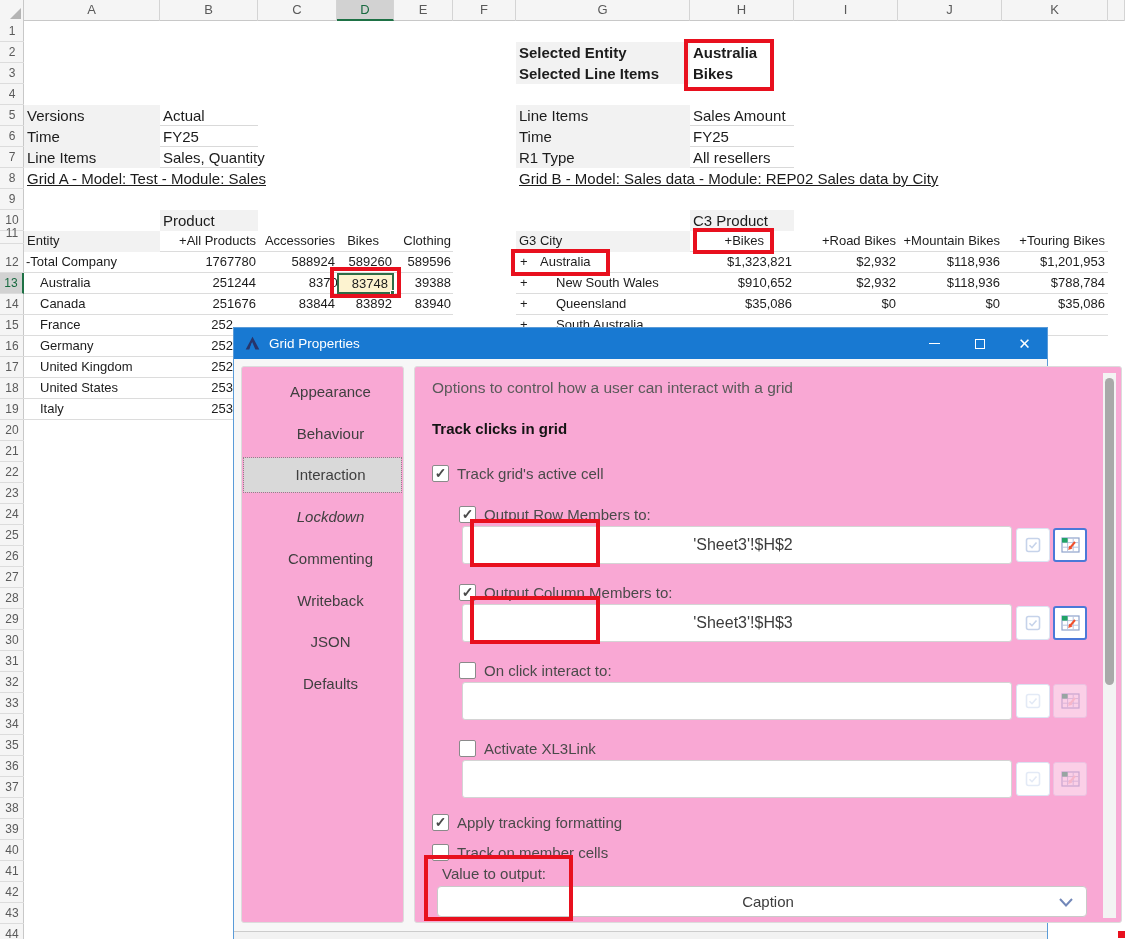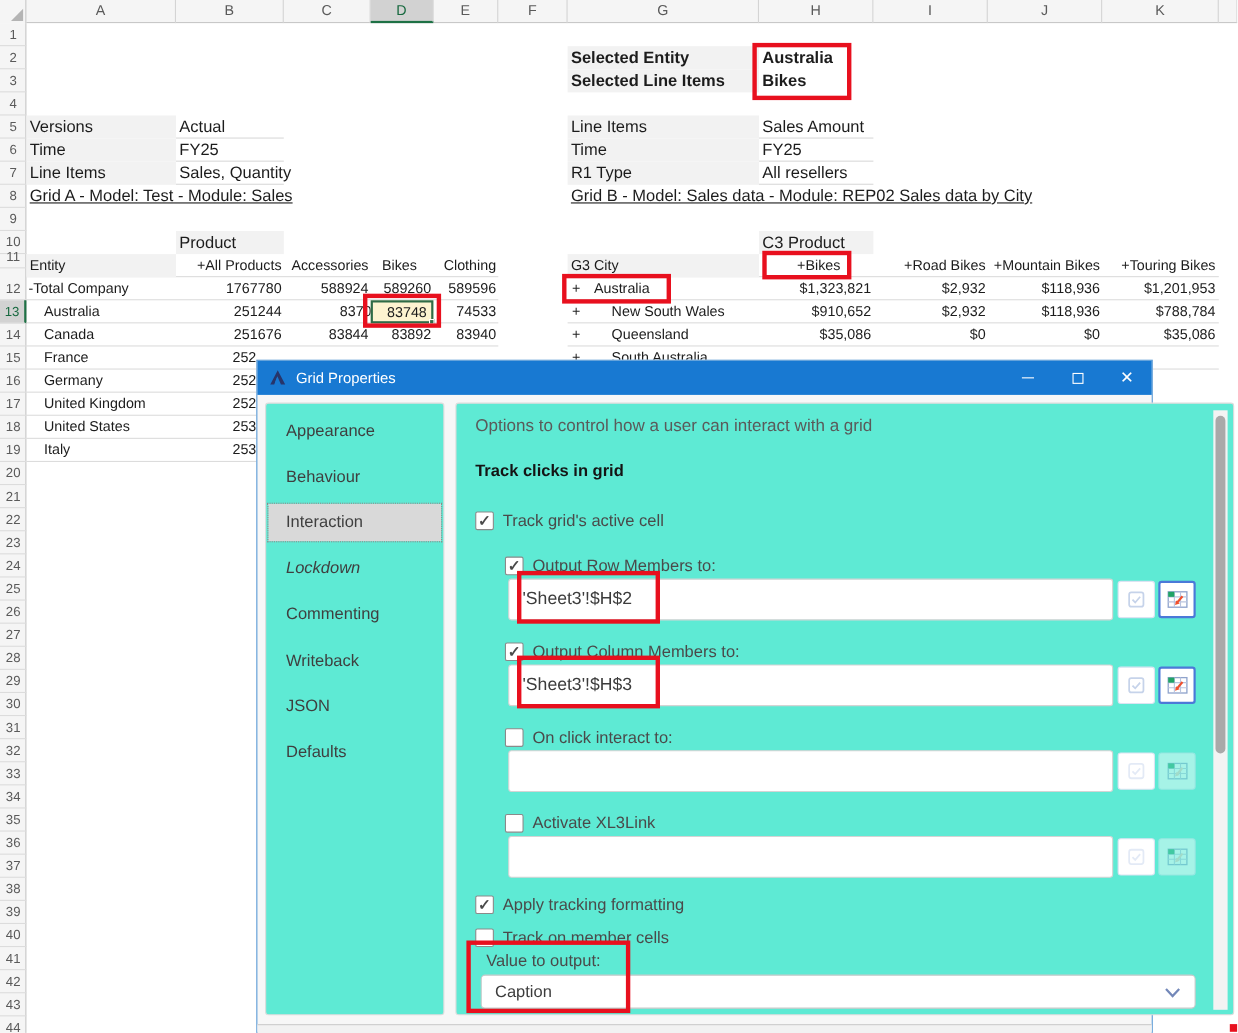--- a/index.html
+++ b/index.html
@@ -45,21 +45,21 @@
     background:#f7f7f7; border:1px solid #5a9bd8; }
   .titlebar { position:absolute; left:0; top:0; width:100%; height:31px;
     background:#1879d2; color:#fff; display:flex; align-items:center; }
   .titlebar .logo { margin:0 8px 0 10px; display:flex; }
   .titlebar .ttl { font-size:13.5px; }
   .winbtns { position:absolute; right:0; top:0; height:31px; display:flex; }
   .winbtn { width:45px; height:31px; display:flex; align-items:center; justify-content:center; }
   .min-glyph { width:11px; height:1px; background:#fff; }
   .max-glyph { width:10px; height:10px; border:1px solid #fff; }
   .close-glyph { color:#fff; font-size:15px; line-height:15px; }
-  .panel { position:absolute; background:#5eead4; border:1px solid #dcdcdc; border-radius:3px; }
+  .panel { position:absolute; background:#f9a8d4; border:1px solid #dcdcdc; border-radius:3px;text-align:center; }
   .sidebar { left:7px; top:38px; width:163px; height:557px; }
   .sbitem { position:absolute; left:2px; right:2px; height:34px; line-height:34px;
     padding-left:16px; font-size:15px; color:#3f3f3f; }
   .sbitem.sel { background:#d9d9d9; outline:1px dotted #8a8a8a; }
   .content { left:180px; top:38px; width:708px; height:557px; overflow:hidden; }
   .intro { position:absolute; left:17px; top:12px; font-size:15.5px; color:#5a5a5a; }
   .secttl { position:absolute; left:17px; top:53px; font-size:15px; font-weight:bold; color:#141414; }
   .ctrl { position:absolute; height:22px; display:flex; align-items:center; }
   .cb { width:17px; height:17px; border:1px solid #8a8a8a; border-radius:2px; background:#fff;
     display:flex; align-items:center; justify-content:center; font-size:14px; color:#4a4a4a; flex:none; }
@@ -188,21 +188,21 @@
         <div class="gcell" style="left: 2px;">-Total Company</div>
         <div class="gcell" style="right: 197px;">1767780</div>
         <div class="gcell" style="right: 118px;">588924</div>
         <div class="gcell" style="right: 61px;">589260</div>
         <div class="gcell" style="right: 2px;">589596</div>
       </div>
       <div class="gridrow" style="left: 24px; top: 273px; width: 429px;">
         <div class="gcell" style="left: 16px;">Australia</div>
         <div class="gcell" style="right: 197px;">251244</div>
         <div class="gcell" style="right: 108px;">83700</div>
-        <div class="gcell" style="right: 2px;">74533</div>
+        <div class="gcell" style="right: 2px;">39388</div>
       </div>
       <div class="gridrow" style="left: 24px; top: 294px; width: 429px;">
         <div class="gcell" style="left: 16px;">Canada</div>
         <div class="gcell" style="right: 197px;">251676</div>
         <div class="gcell" style="right: 118px;">83844</div>
         <div class="gcell" style="right: 61px;">83892</div>
         <div class="gcell" style="right: 2px;">83940</div>
       </div>
       <div class="gridrow" style="left: 24px; top: 315px; width: 429px;">
         <div class="gcell" style="left: 16px;">France</div>

